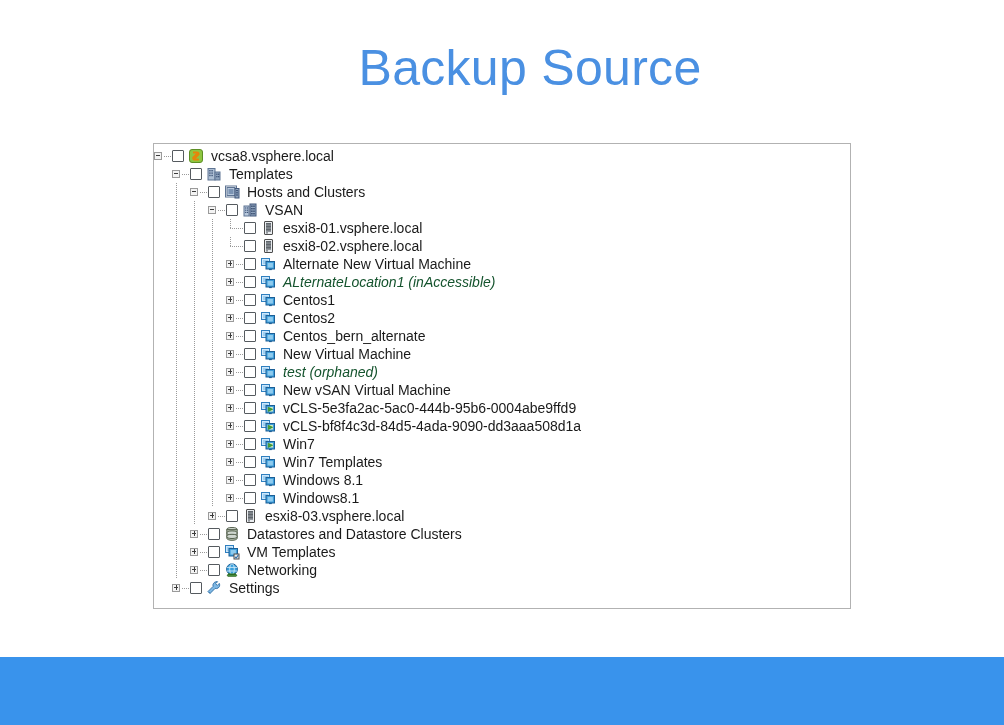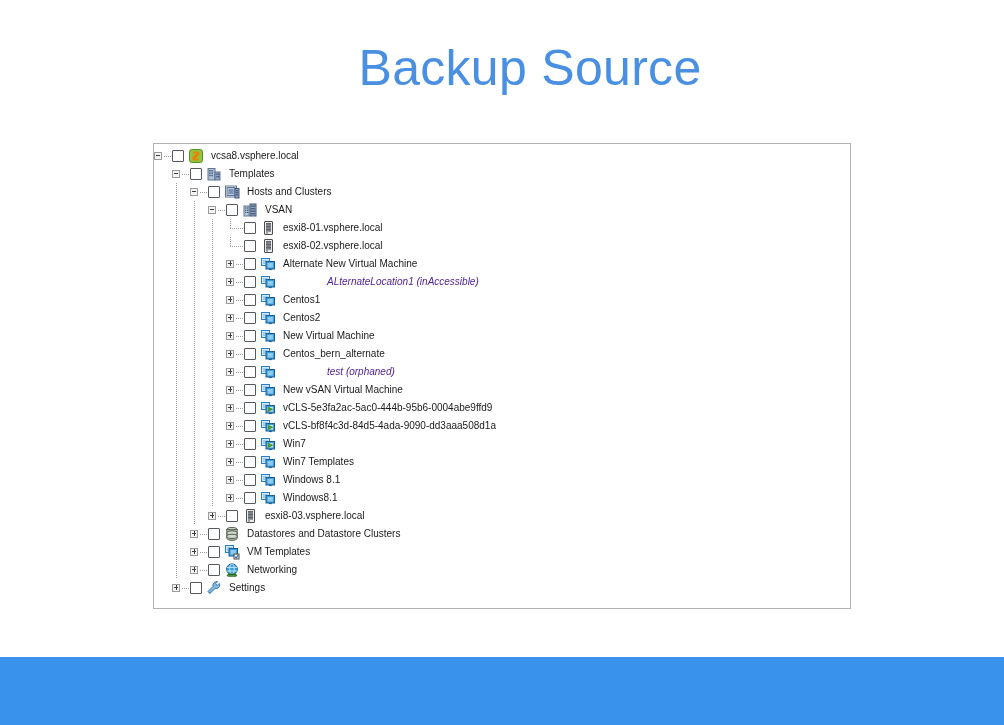--- a/index.html
+++ b/index.html
@@ -34,21 +34,21 @@
     box-sizing: border-box;
     overflow: hidden;
   }
   .tree-inner { position: relative; padding: 3px 0 0 0; }
 
   .row {
     position: relative;
     height: 18px;
     line-height: 18px;
     white-space: nowrap;
-    font-size: 10px;
+    font-size: 14px;
     color: #1a1a1a;
     display: flex;
     align-items: center;
   }
 
   
   .guide {
     display:inline-block; width:18px; height:18px; flex:none;
     background-image: linear-gradient(to bottom, #9a9a9a 1px, transparent 1px);
     background-size: 1px 2px;
@@ -102,21 +102,21 @@
     box-sizing:border-box;
     margin-right:4px;
     border-radius:1px;
   }
 
   
   .ico { display:inline-block; flex:none; width:17px; height:16px; position:relative; margin-right:5px; }
   .ico svg { display:block; }
 
   .label { display:inline-block; padding-left:1px; }
-  .label.dim { color:#4c1d95; font-style:italic;margin-left:44px; }
+  .label.dim { color:#14532d; font-style:italic; }
 
   
   .footer {
     position:absolute; left:0; top:657px; width:1004px; height:68px;
     background:#3993ec;
   }
 </style>
 </head>
 <body>
 
@@ -388,44 +388,44 @@
           <span class="cbox"></span>
           <span class="ico">
             <svg width="17" height="16" viewBox="0 0 17 16">
               <rect x="1.5" y="2.5" width="8" height="7" fill="#cfe8fb" stroke="#2f7fbf"></rect>
               <rect x="3" y="4" width="5" height="4" fill="#9fd0f2"></rect>
               <rect x="6" y="5.5" width="8.5" height="7.5" fill="#3f9fdc" stroke="#1c5f96"></rect>
               <rect x="7.6" y="7" width="5.3" height="4.5" fill="#8fcbee"></rect>
               <rect x="9" y="13" width="2.8" height="1.1" fill="#1c5f96"></rect>
             </svg>
           </span>
+          <span class="label">Centos_bern_alternate</span>
+        </div>
+        <div class="row">
+          <span class="guide blank"></span>
+          <span class="guide"></span>
+          <span class="guide"></span>
+          <span class="guide"></span>
+          <span class="exp">
+            <span class="box"></span>
+            <span class="hbar"></span>
+            <span class="vbar"></span>
+            <span class="stub"></span>
+          </span>
+          <span class="cbox"></span>
+          <span class="ico">
+            <svg width="17" height="16" viewBox="0 0 17 16">
+              <rect x="1.5" y="2.5" width="8" height="7" fill="#cfe8fb" stroke="#2f7fbf"></rect>
+              <rect x="3" y="4" width="5" height="4" fill="#9fd0f2"></rect>
+              <rect x="6" y="5.5" width="8.5" height="7.5" fill="#3f9fdc" stroke="#1c5f96"></rect>
+              <rect x="7.6" y="7" width="5.3" height="4.5" fill="#8fcbee"></rect>
+              <rect x="9" y="13" width="2.8" height="1.1" fill="#1c5f96"></rect>
+            </svg>
+          </span>
           <span class="label">New Virtual Machine</span>
-        </div>
-        <div class="row">
-          <span class="guide blank"></span>
-          <span class="guide"></span>
-          <span class="guide"></span>
-          <span class="guide"></span>
-          <span class="exp">
-            <span class="box"></span>
-            <span class="hbar"></span>
-            <span class="vbar"></span>
-            <span class="stub"></span>
-          </span>
-          <span class="cbox"></span>
-          <span class="ico">
-            <svg width="17" height="16" viewBox="0 0 17 16">
-              <rect x="1.5" y="2.5" width="8" height="7" fill="#cfe8fb" stroke="#2f7fbf"></rect>
-              <rect x="3" y="4" width="5" height="4" fill="#9fd0f2"></rect>
-              <rect x="6" y="5.5" width="8.5" height="7.5" fill="#3f9fdc" stroke="#1c5f96"></rect>
-              <rect x="7.6" y="7" width="5.3" height="4.5" fill="#8fcbee"></rect>
-              <rect x="9" y="13" width="2.8" height="1.1" fill="#1c5f96"></rect>
-            </svg>
-          </span>
-          <span class="label">Centos_bern_alternate</span>
         </div>
         <div class="row">
           <span class="guide blank"></span>
           <span class="guide"></span>
           <span class="guide"></span>
           <span class="guide"></span>
           <span class="exp">
             <span class="box"></span>
             <span class="hbar"></span>
             <span class="vbar"></span>

